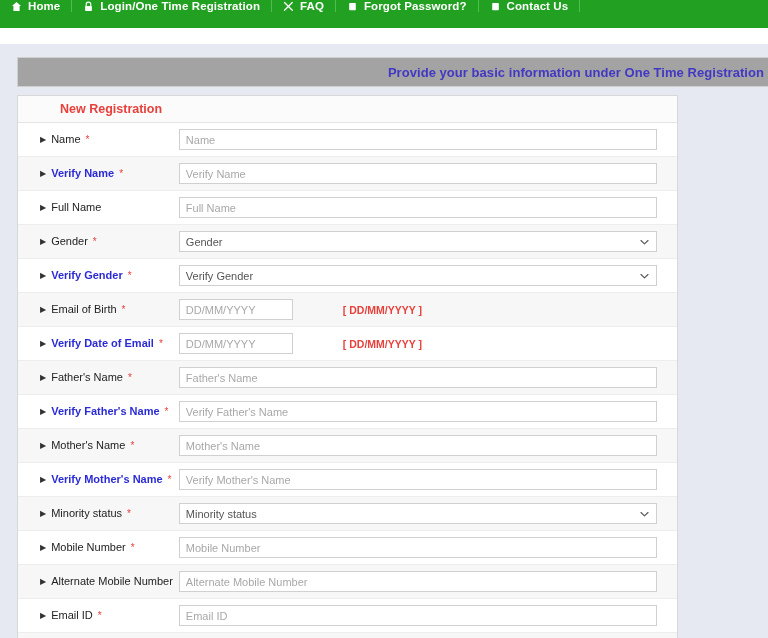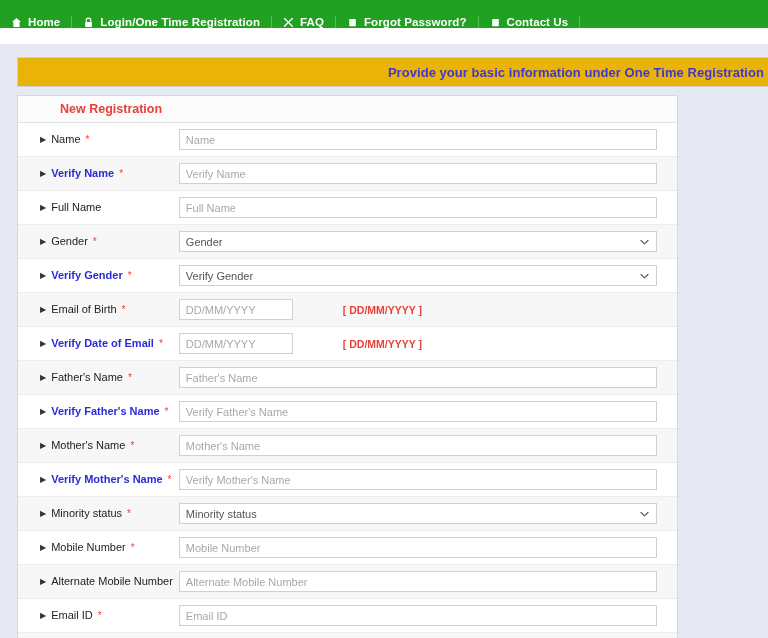--- a/index.html
+++ b/index.html
@@ -13,21 +13,21 @@
     background: #ffffff;
     font-family: "Liberation Sans", sans-serif;
     -webkit-font-smoothing: antialiased;
   }
 
   
   .navbar {
     height: 28px;
     background: #22a022;
     display: flex;
-    align-items: flex-end;
+    align-items: flex-start;
     border-bottom: 1px solid #ffffff;
   }
   .nav-item {
     display: flex;
     align-items: center;
     gap: 6px;
     padding: 0 11px;
     color: #ffffff;
     font-size: 11.5px;
     font-weight: bold;
@@ -62,21 +62,21 @@
     padding: 0;
     box-sizing: border-box;
     position: relative;
   }
 
   
   .banner-wrap {
     padding: 13px 0px 0 17px;
   }
   .banner {
-    background: #eab308;
+    background: #a3a3a3;
     border: 1px solid #cfcfcf;
     border-right: none;
     height: 30px;
     display: flex;
     align-items: center;
     justify-content: flex-end;
     padding-right: 4px;
     box-sizing: border-box;
   }
   .banner-text {

